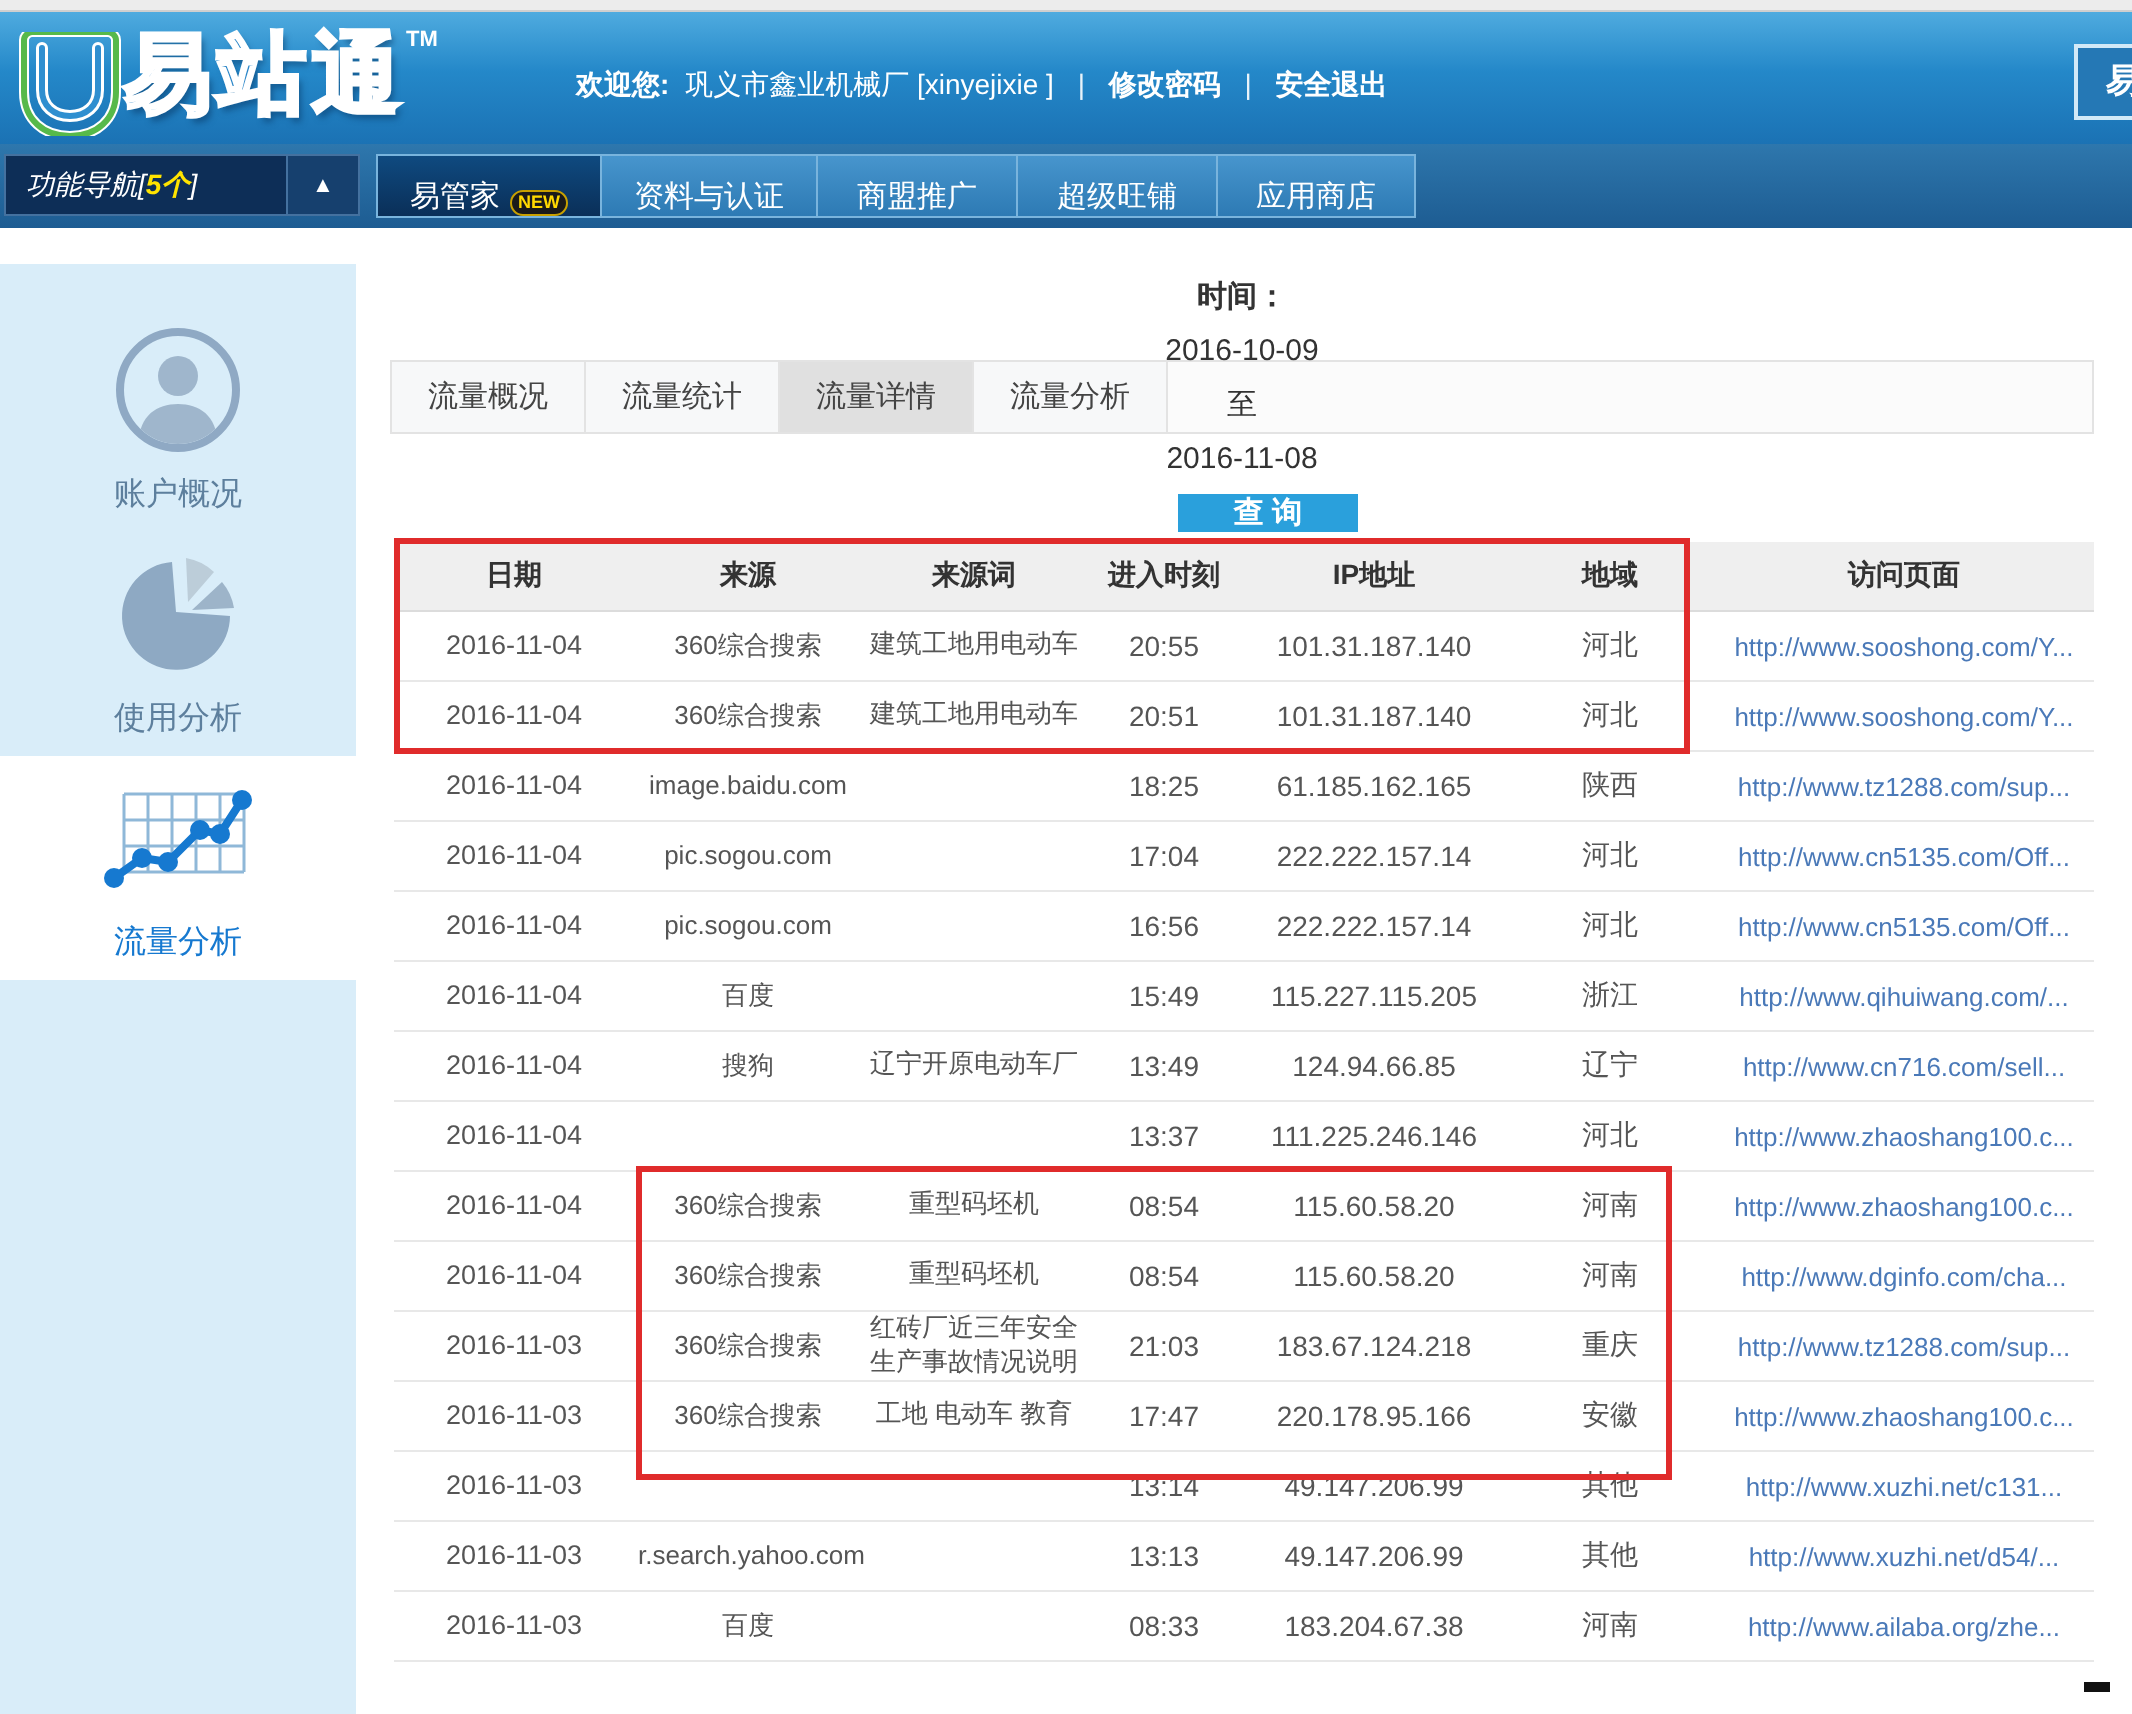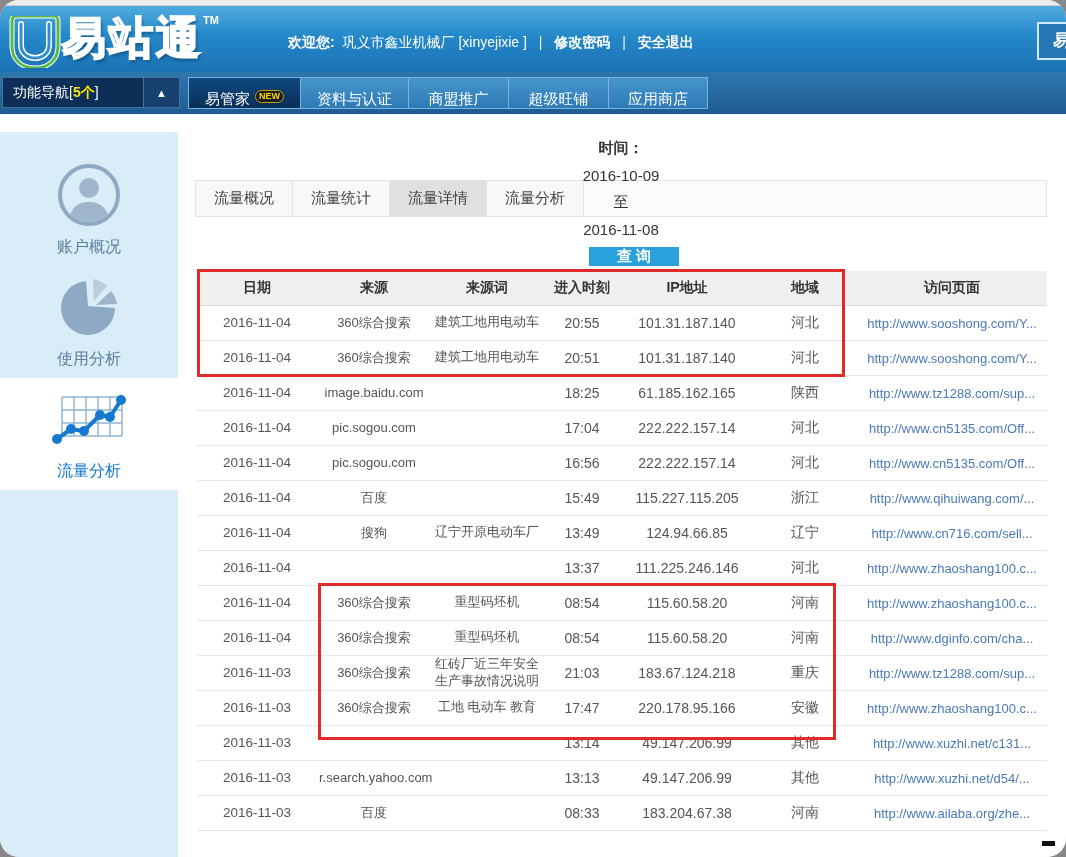--- a/index.html
+++ b/index.html
@@ -1,17 +1,17 @@
 <!DOCTYPE html>
 <html><head>
 <meta charset="utf-8">
 <style>
   * { margin:0; padding:0; box-sizing:border-box; }
   body { background:#888; font-family:"Liberation Sans","DejaVu Sans",sans-serif; }
-  .screen { position:relative; width:1066px; height:857px; background:#e5e5e5; overflow:hidden; margin:0 auto;border-radius:19px; }
+  .screen { position:relative; width:1066px; height:857px; background:#e5e5e5; overflow:hidden; margin:0 auto; }
 
   
   .topstrip { position:absolute; top:0; left:0; width:1066px; height:6px; background:#ececec; border-bottom:1px solid #cfcfcf; }
 
   
   .header { position:absolute; top:6px; left:0; width:1066px; height:66px;
     background:linear-gradient(180deg,#4fabdf 0%,#2488c9 45%,#1b72b4 100%); }
   .logo { position:absolute; left:8px; top:4px; display:flex; align-items:flex-start; }
   .logo-u { margin-top:6px; }
   .logo-text { font-size:44px; font-weight:bold; color:#2b86c8; -webkit-text-stroke:2px #ffffff;
@@ -21,26 +21,26 @@
   .welcome .wl { font-weight:bold; margin-right:4px;margin-left:33px; }
   .welcome .sep { margin:0 8px; opacity:.9; }
   .welcome a { color:#fff; text-decoration:none; cursor:pointer;font-weight:bold; }
   .corner-btn { position:absolute; left:1037px; top:16px; height:38px; line-height:34px; padding:0 14px;
     background:#2578b5; border:2px solid #d2e9f7; color:#fff; font-size:17px; font-weight:bold; white-space:nowrap; cursor:pointer; }
 
   
   .navstrip { position:absolute; top:72px; left:0; width:1066px; height:42px;
     background:linear-gradient(180deg,#2e77ad 0%,#1d5c92 100%); }
   .func-nav { position:absolute; left:2px; top:5px; width:178px; height:31px; background:#0d2e57;
-    border:1px solid #44719f; color:#fff; font-size:14px; display:flex; align-items:center; padding-left:10px; cursor:pointer; }
+    border:1px solid #44719f; color:#fff; font-size:14px; display:flex; align-items:center; padding-left:10px; cursor:pointer;font-style:italic; }
   .func-count { color:#ffe400; font-weight:bold; }
   .func-arrow { margin-left:auto; width:36px; height:100%; display:flex; align-items:center; justify-content:center;
     border-left:1px solid #44719f; background:#16406e; color:#fff; font-size:11px; }
   .nav-tabs { position:absolute; left:188px; top:5px; display:flex; height:32px; }
-  .nav-tab { min-width:100px; padding:12px 16px; display:flex; align-items:flex-start; justify-content:center; gap:5px;
+  .nav-tab { min-width:100px; padding:0 16px; display:flex; align-items:flex-end; justify-content:center; gap:5px;
     color:#fff; font-size:15px; background:linear-gradient(180deg,#4795cd,#2d7ab4);
     border:1px solid #79b4dd; border-right:none; cursor:pointer; white-space:nowrap; }
   .nav-tab:last-child { border-right:1px solid #79b4dd; }
   .nav-tab.active { background:linear-gradient(180deg,#0f4a80,#0a2f58); }
   .badge { font-size:9px; font-weight:bold; color:#ffd800; background:#1a1a1a; border:1px solid #c8a000;
     border-radius:7px; padding:0 3px; line-height:11px; }
 
   .whitegap { position:absolute; top:114px; left:0; width:1066px; height:18px; background:#fff; }
 
   

